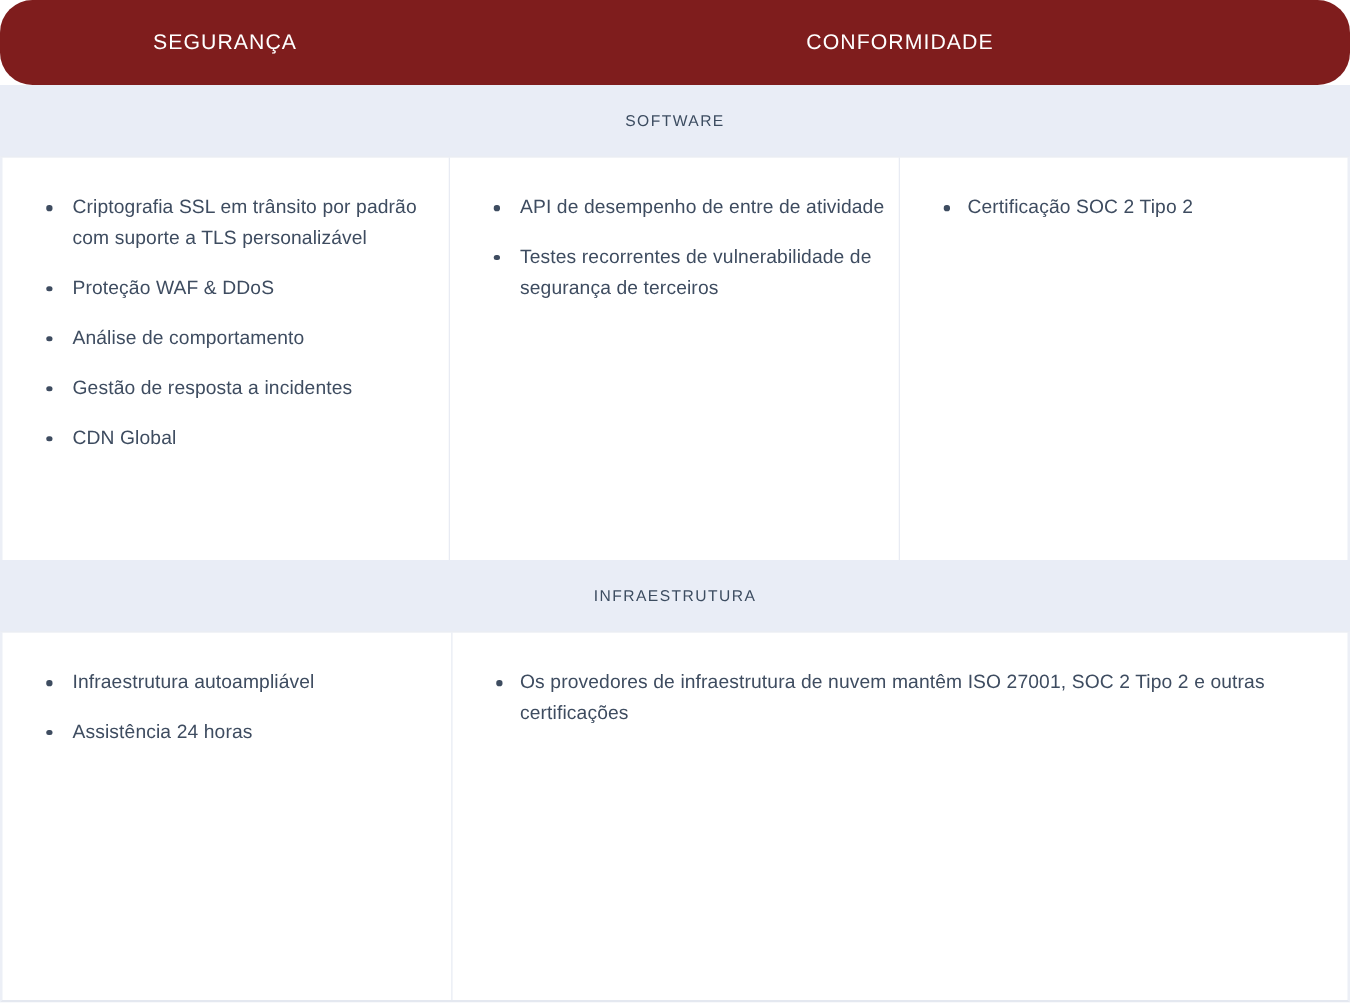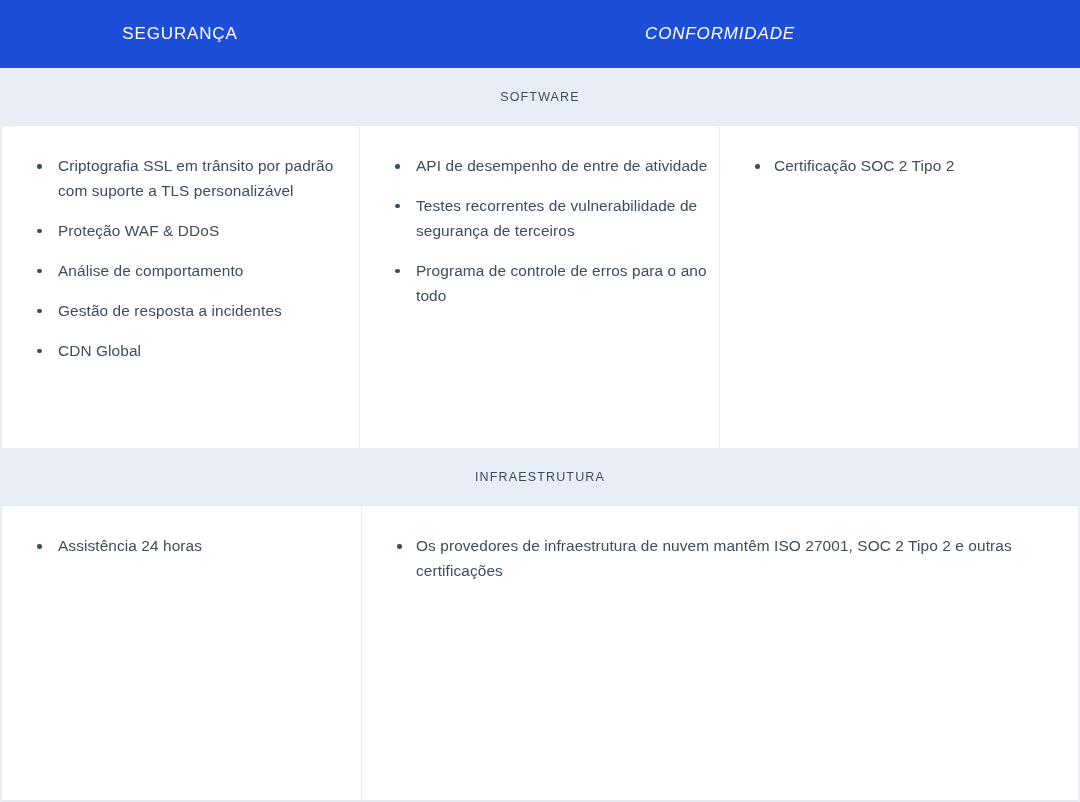--- a/index.html
+++ b/index.html
@@ -19,35 +19,36 @@
     display: flex;
     flex-direction: column;
     background: #ffffff;
   }
 
   
   .table-header {
     display: flex;
     height: 68px;
     flex: 0 0 68px;
-    background: #1d4ed8;
+    background: #7f1d1d;
+    border-radius: 26px;
   }
   .header-cell {
     flex: 1 1 33.3333%;
     display: flex;
     align-items: center;
     justify-content: center;
     color: #ffffff;
     font-size: 17px;
     font-weight: 400;
     letter-spacing: 0.85px;
   }
   .header-cell.col-1 { flex: 0 0 360px; }
   .header-cell.col-2 { flex: 0 0 360px; }
-  .header-cell.col-3 { flex: 1 1 auto; font-style: italic; }
+  .header-cell.col-3 { flex: 1 1 auto; }
 
   
   .section-band {
     flex: 0 0 57px;
     height: 57px;
     background: #e9edf6;
     border-left: 2px solid #e9edf6;
     border-right: 2px solid #e9edf6;
     display: flex;
     align-items: center;
@@ -129,37 +130,37 @@
           <li>Proteção WAF &amp; DDoS</li>
           <li>Análise de comportamento</li>
           <li>Gestão de resposta a incidentes</li>
           <li>CDN Global</li>
         </ul>
     </div>
     <div class="content-cell col-2">
       <ul class="bullet-list">
           <li>API de desempenho de entre de atividade</li>
           <li>Testes recorrentes de vulnerabilidade de segurança de terceiros</li>
-          <li>Programa de controle de erros para o ano todo</li>
         </ul>
     </div>
     <div class="content-cell col-3">
       <ul class="bullet-list">
           <li>Certificação SOC 2 Tipo 2</li>
         </ul>
     </div>
   </div>
 
   <div class="section-band">
     <span class="section-band-label">INFRAESTRUTURA</span>
   </div>
 
   <div class="content-row row-infra">
     <div class="content-cell col-2">
       <ul class="bullet-list">
+          <li>Infraestrutura autoampliável</li>
           <li>Assistência 24 horas</li>
         </ul>
     </div>
     <div class="content-cell col-3">
       <ul class="bullet-list">
           <li>Os provedores de infraestrutura de nuvem mantêm ISO 27001, SOC 2 Tipo 2 e outras certificações</li>
         </ul>
     </div>
   </div>
 

